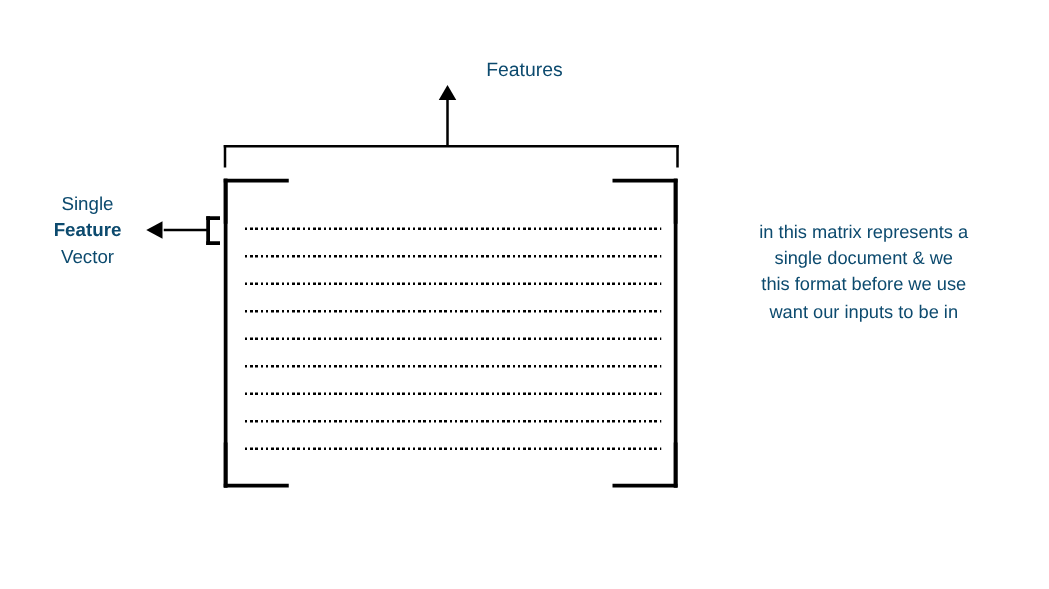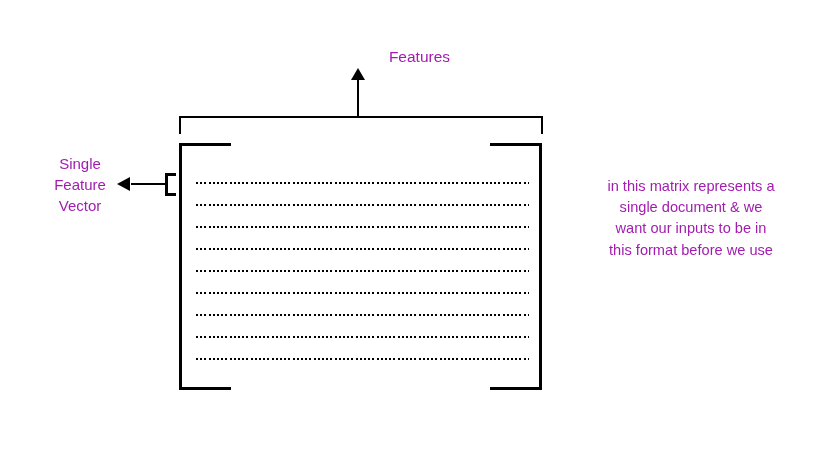--- a/index.html
+++ b/index.html
@@ -23,35 +23,35 @@
     width: 839px;
     height: 471px;
   }
 
   
   .lbl {
     position: absolute;
     font-family: "Liberation Sans", sans-serif;
     font-size: 15px;
     line-height: 21px;
-    color: #a21caf;
+    color: #0c4a6e;
     white-space: pre;
   }
 
   #features-label {
     left: 0;
     top: 47px;
     width: 839px;
     text-align: center;
     font-size: 15.5px;
     line-height: 20px;
   }
 
   #single-feature-vector-label {
-    left: 30px;
+    left: 20px;
     top: 153px;
     width: 100px;
     text-align: center;
     font-size: 15px;
     line-height: 21px;
   }
 
   #description-text {
     left: 575px;
     top: 176px;
@@ -154,23 +154,23 @@
       <div class="matrix-row" style="top: 28px;"></div>
       <div class="matrix-row" style="top: 50px;"></div>
       <div class="matrix-row" style="top: 72px;"></div>
       <div class="matrix-row" style="top: 94px;"></div>
       <div class="matrix-row" style="top: 116px;"></div>
       <div class="matrix-row" style="top: 138px;"></div>
       <div class="matrix-row" style="top: 160px;"></div>
       <div class="matrix-row" style="top: 182px;"></div>
     </div>
 
-  <div class="lbl" id="single-feature-vector-label"><span class="line" style="display: block;">Single</span><span class="line" style="display: block;">Feature</span><span class="line" style="display: block;">Vector</span></div>
+  <div class="lbl" id="single-feature-vector-label"><span class="line" style="display: block;">Single</span><span class="line" style="display: block; font-weight: bold;">Feature</span><span class="line" style="display: block;">Vector</span></div>
 
   <div class="stroke" id="row-pointer-arrow-head"></div>
   <div class="stroke" id="row-pointer-arrow-shaft"></div>
   <div class="stroke" id="row-pointer-bracket-v"></div>
   <div class="stroke" id="row-pointer-bracket-t"></div>
   <div class="stroke" id="row-pointer-bracket-b"></div>
 
-  <div class="lbl" id="description-text"><span class="line">in this matrix represents a</span><span class="line">single document &amp; we</span><span class="line">want our inputs to be in</span><span class="line">this format before we use</span></div>
+  <div class="lbl" id="description-text"><span class="line">in this matrix represents a</span><span class="line">single document &amp; we</span><span class="line">this format before we use</span><span class="line">want our inputs to be in</span></div>
 
 </div>
 
 </body></html>

